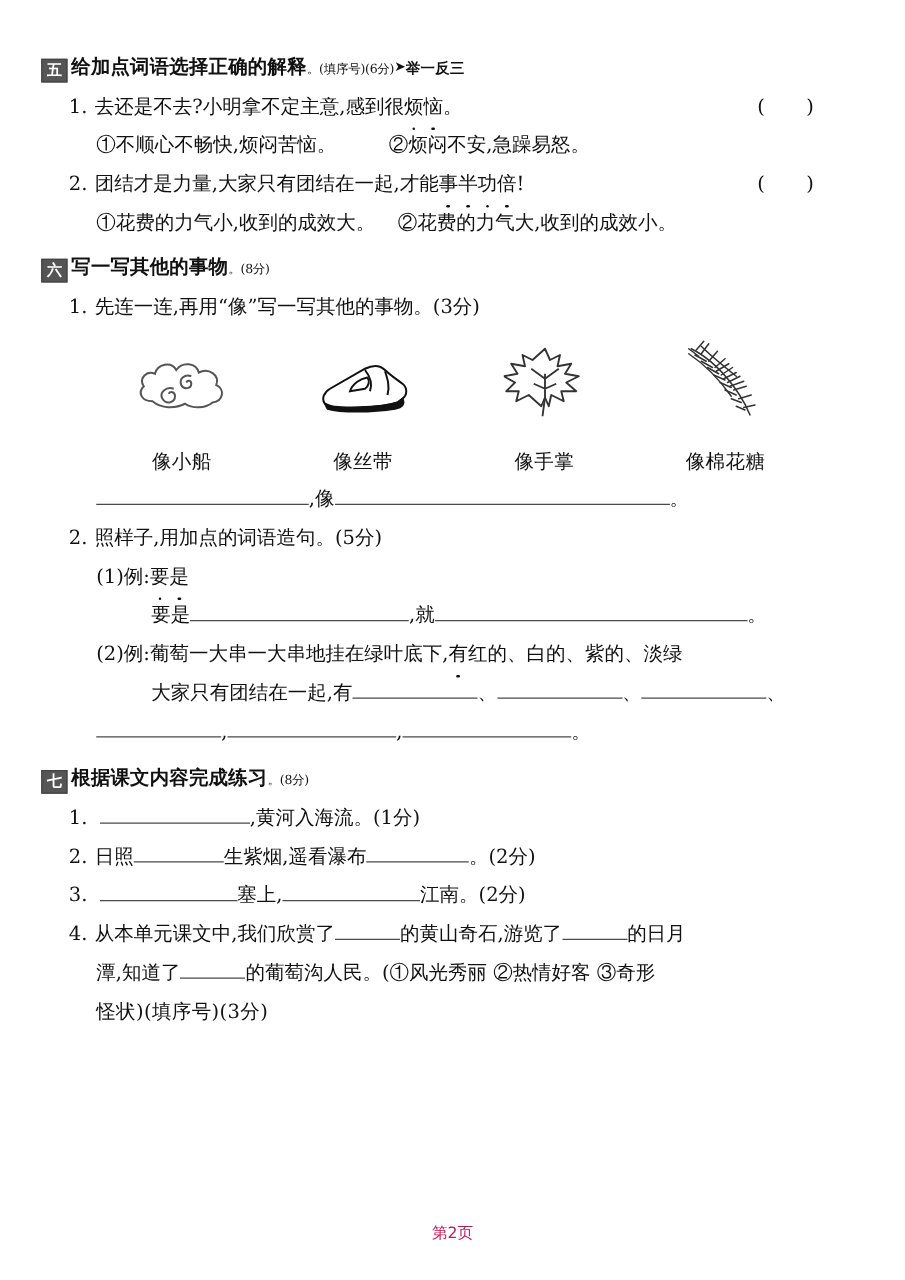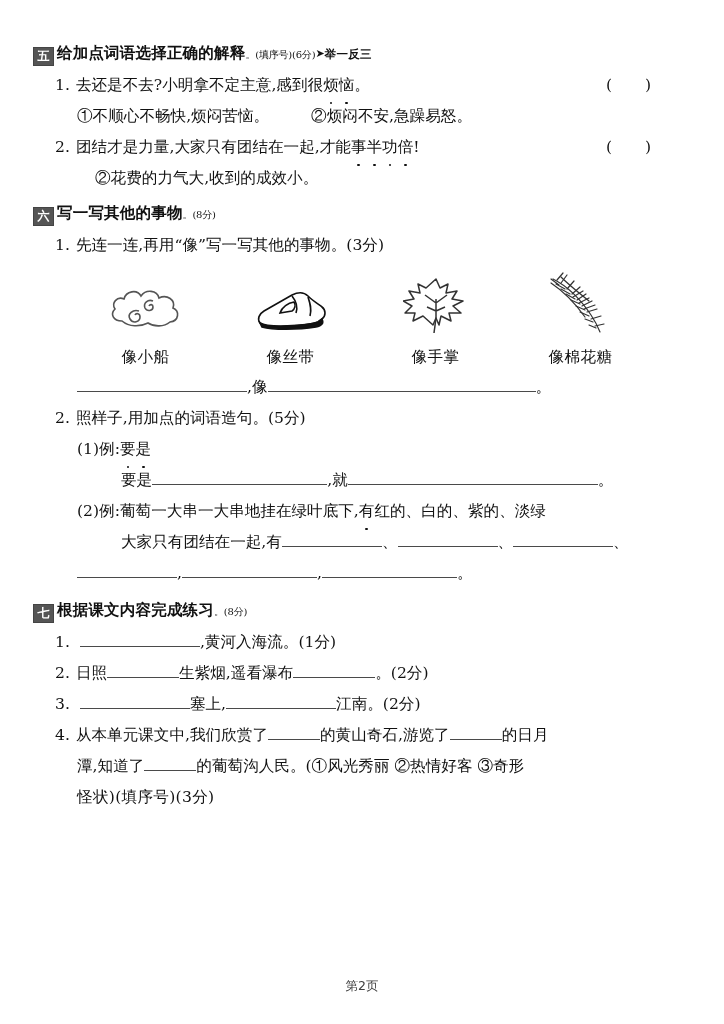--- a/index.html
+++ b/index.html
@@ -138,38 +138,38 @@
     height: 68px;
   }
   .pic-cell {
     width: 120px;
     text-align: center;
   }
   .label-row {
     display: flex;
     justify-content: space-around;
     padding: 0 40px;
-    margin-top: 8px;
+    margin-top: 20px;
   }
   .label-cell {
     width: 120px;
     text-align: center;
     font-size: 15.6px;
     letter-spacing: 0.4px;
   }
 
   .footer {
     position: absolute;
     left: 0;
     top: 978px;
     width: 724px;
     text-align: center;
     font-family: "DejaVu Sans", "Liberation Sans", sans-serif;
     font-size: 12.5px;
-    color: #404040;
+    color: #be185d;
   }
 </style>
 </head>
 <body>
 
 <div class="page">
   <div class="content">
 
     <div class="section-head">
       <span class="sec-num">五</span>
@@ -199,20 +199,21 @@
       <span>2.</span>
       <span style="width:6px"></span>
       <span>团结才是力量,大家只有团结在一起,才能</span>
       <span><span class="dot">事</span><span class="dot">半</span><span class="dot">功</span><span class="dot">倍</span></span>
       <span>!</span>
       <span class="spacer"></span>
       <span class="paren">(          )</span>
     </div>
 
     <div class="row indent2">
+      <span>①花费的力气小,收到的成效大。</span>
       <span style="width:18px"></span>
       <span>②花费的力气大,收到的成效小。</span>
     </div>
 
     <div class="section-head" style="margin-top:10px">
       <span class="sec-num">六</span>
       <span class="sec-title">写一写其他的事物</span>
       <span class="sec-meta">。(8分)</span>
     </div>
 

